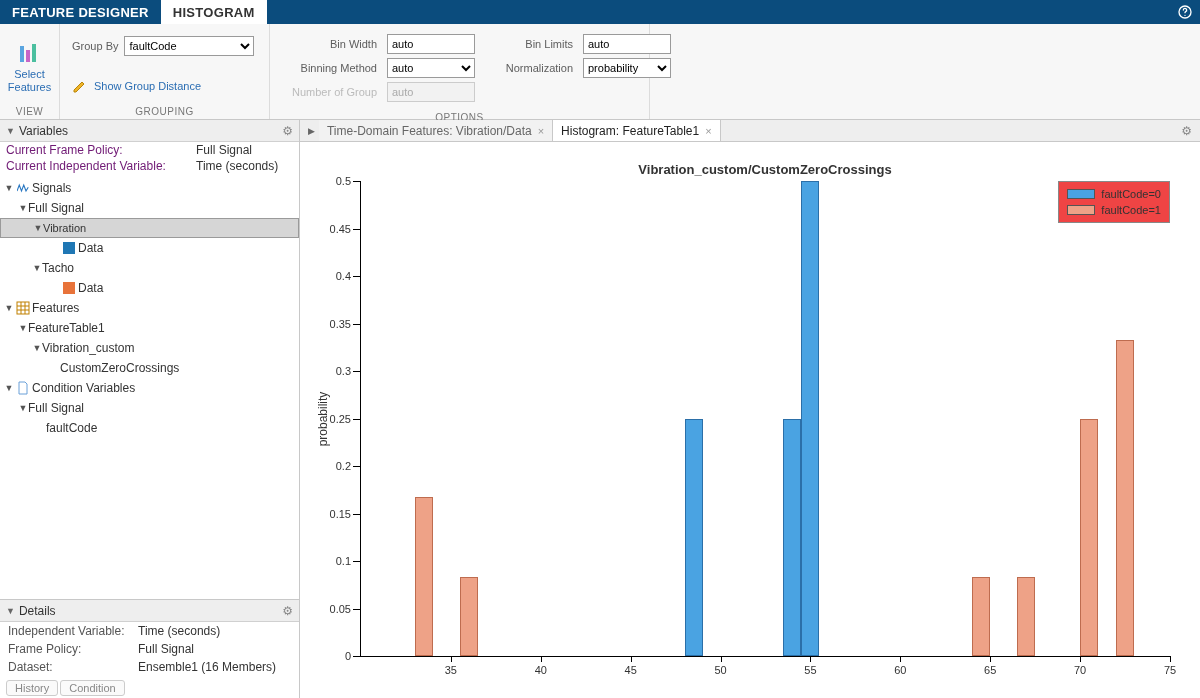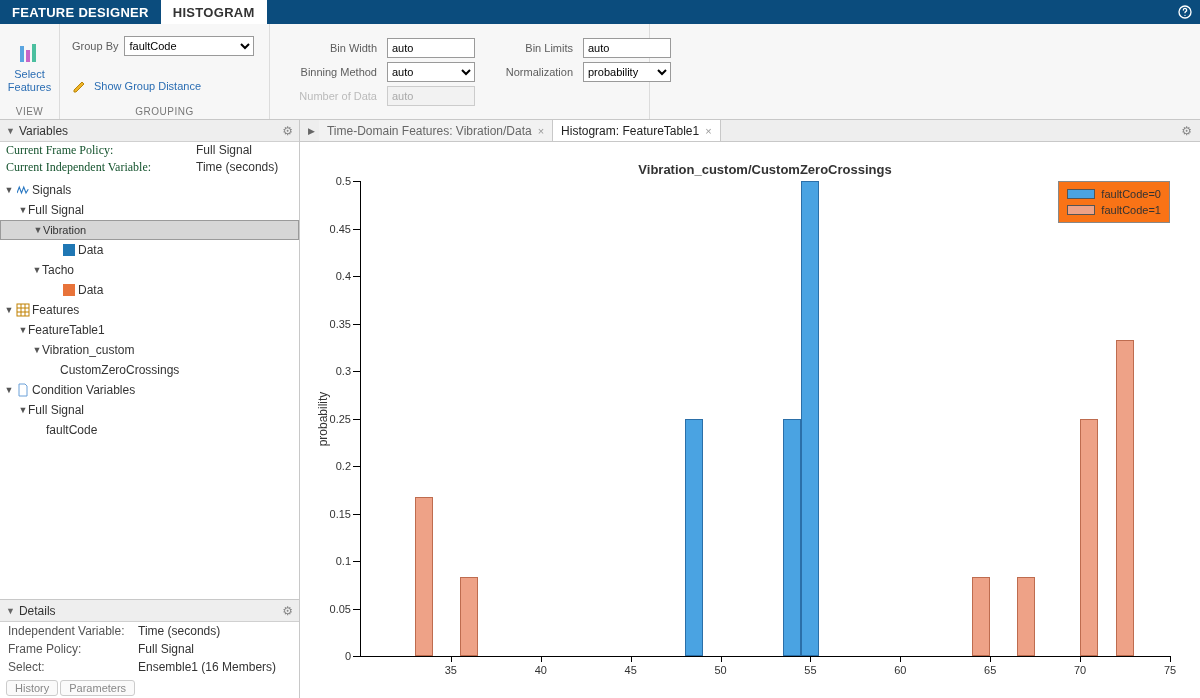--- a/index.html
+++ b/index.html
@@ -34,21 +34,21 @@
   .pencil{width:16px;height:16px;}
   .grprow{display:flex;align-items:center;gap:6px;}
 
   
   .main { display:flex; height: calc(698px - 24px - 96px);}
   .leftpanel{width:300px; border-right:1px solid #c8c8c8; display:flex; flex-direction:column; background:#fff;}
   .phead{background:#eee;border-bottom:1px solid #d0d0d0; height:22px; display:flex;align-items:center; padding:0 6px; font-size:12px; color:#333;}
   .phead .tri{margin-right:4px;color:#666;font-size:9px;}
   .phead .gear{margin-left:auto;color:#888;}
   .inforow{display:flex; padding:1px 6px; font-size:12px;}
-  .inforow .k{width:190px; color:#14532d;font-family:Liberation Serif, serif;}
+  .inforow .k{width:190px; color:#701a75;}
   .inforow .v{color:#333;}
   .tree{flex:1; overflow:auto; padding:4px 0; font-size:12px;}
   .tnode{display:flex;align-items:center; height:20px; padding-left:4px; cursor:default;}
   .tnode.sel{background:#d6d6d6;}
   .tcaret{width:10px;text-align:center;color:#555;font-size:9px;}
   .tind{display:inline-block;}
   .tico{width:14px;height:14px;margin:0 2px; display:inline-flex;align-items:center;justify-content:center;}
   .sigico{width:12px;height:10px;}
   .sqico{width:14px;height:14px;}
   .details{border-top:1px solid #c8c8c8;}
@@ -73,21 +73,21 @@
   .ptitle{text-align:center;font-weight:700;font-size:13px; margin-bottom:4px;}
   .axes{position:relative; width:100%; height:calc(100% - 20px); border-left:1px solid #000; border-bottom:1px solid #000;}
   .ytick{position:absolute; left:-8px; width:8px; border-top:1px solid #000;}
   .ylab{position:absolute; right:calc(100% + 10px); transform:translateY(-50%); font-size:11px;}
   .xtick{position:absolute; bottom:-6px; height:6px; border-left:1px solid #000;}
   .xlab{position:absolute; top:calc(100% + 8px); transform:translateX(-50%); font-size:11px;}
   .ylabelrot{position:absolute; transform:rotate(-90deg) translateX(-50%); transform-origin:left top; font-size:12px; left:-45px; top:50%;}
   .bar{position:absolute; bottom:0;}
   .bar.b0{background:#4aa3e2;border:1px solid #2b6fa8;}
   .bar.b1{background:#eea287;border:1px solid #be6c4f;}
-  .legend{position:absolute; right:0; top:0; background:#f97316; border:1px solid #888; padding:4px 8px; font-size:11px;}
+  .legend{position:absolute; right:0; top:0; background:#ef4444; border:1px solid #888; padding:4px 8px; font-size:11px;}
   .legrow{display:flex;align-items:center;gap:6px;line-height:16px;}
   .legsw{width:28px;height:10px;border:1px solid #555;}
 </style>
 </head>
 <body>
 
 <div class="titlebar">
   <div class="ttab">FEATURE DESIGNER</div>
   <div class="ttab active">HISTOGRAM</div>
   <div class="helpcircle">
@@ -140,36 +140,37 @@
       <div class="formcol">
         <div class="formrow">
             <label class="w">Bin Width</label>
             <input class="txtbox" style="width: 88px;" value="auto">
           </div>
         <div class="formrow">
             <label class="w">Binning Method</label>
             <select class="sel" style="width:88px;"><option>auto</option></select>
           </div>
         <div class="formrow">
-            <label class="w" style="color:#bbb;">Number of Data</label>
+            <label class="w" style="color:#bbb;">Number of Group</label>
             <input class="txtbox dis" style="width: 88px;" disabled="" value="auto">
           </div>
       </div>
       <div class="formcol">
         <div class="formrow">
             <label class="w2">Bin Limits</label>
             <input class="txtbox" style="width: 88px;" value="auto">
           </div>
         <div class="formrow">
             <label class="w2">Normalization</label>
             <select class="sel" style="width:88px;"><option>probability</option></select>
           </div>
         <div class="formrow" style="height:20px;"></div>
       </div>
     </div>
+    <div class="label">OPTIONS</div>
   </div>
 
 </div>
 
 <div class="main">
   <div class="leftpanel">
     <div class="phead">
       <span class="tri">▼</span>
       <span>Variables</span>
       <span class="gear">⚙</span>
@@ -282,27 +283,27 @@
       <div id="details-rows">
           <div class="drow">
             <span class="k">Independent Variable:</span>
             <span class="v">Time (seconds)</span>
           </div>
           <div class="drow">
             <span class="k">Frame Policy:</span>
             <span class="v">Full Signal</span>
           </div>
           <div class="drow">
-            <span class="k">Select:</span>
+            <span class="k">Dataset:</span>
             <span class="v">Ensemble1 (16 Members)</span>
           </div>
         </div>
       <div class="bottabs">
         <div class="btab">History</div>
-        <div class="btab">Parameters</div>
+        <div class="btab">Condition</div>
       </div>
     </div>
   </div>
 
   <div class="docarea">
     <div class="doctabs">
       <span class="tri">▶</span>
       <div class="dtab">
           <span>Time-Domain Features: Vibration/Data</span>
           <span class="x">×</span>

